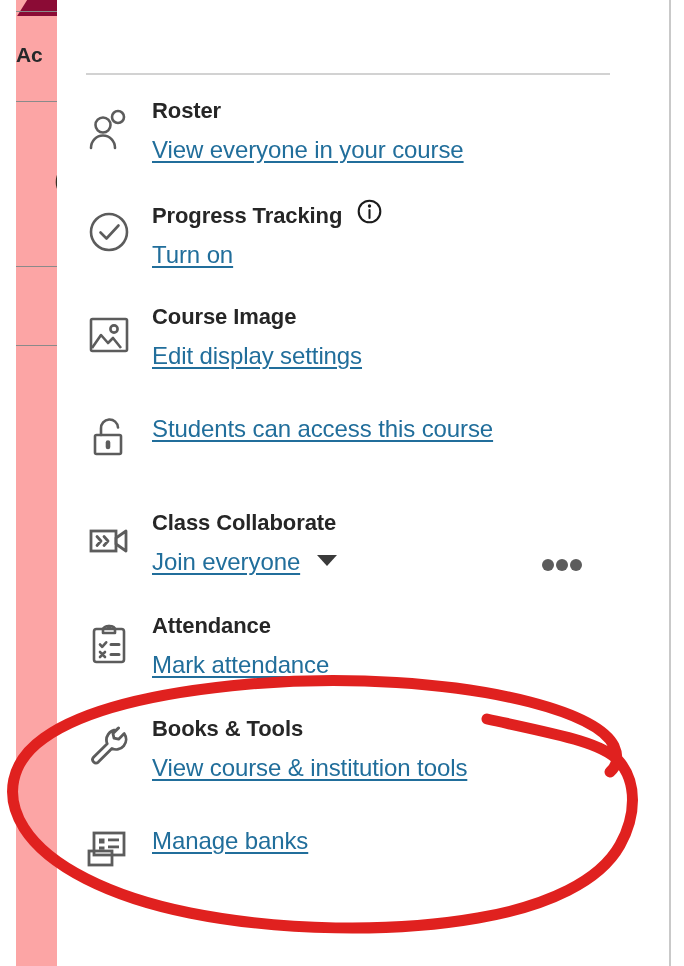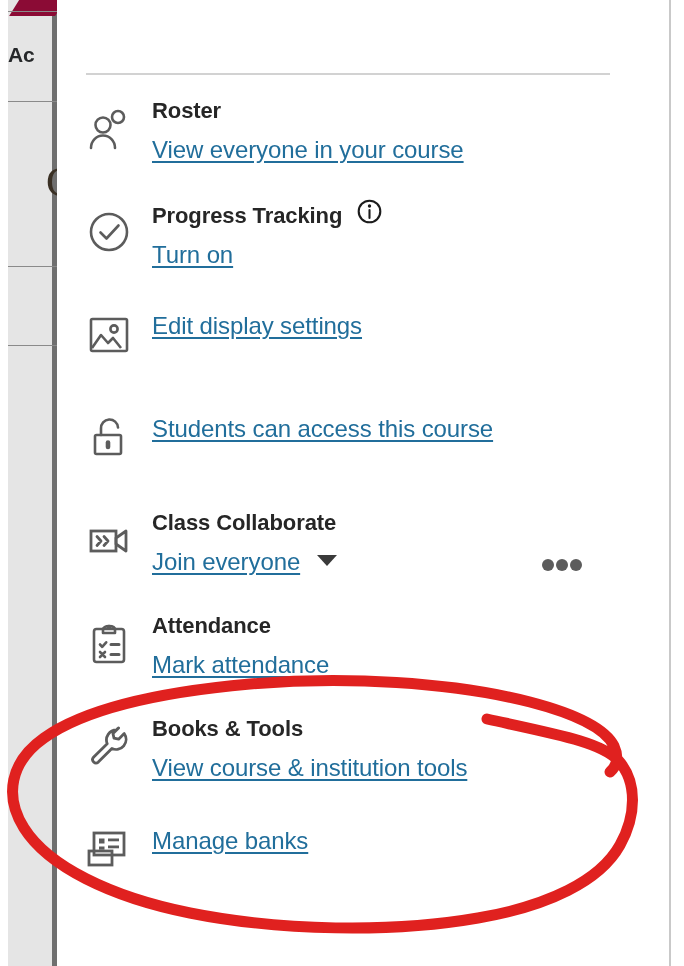--- a/index.html
+++ b/index.html
@@ -14,23 +14,23 @@
   #root {
     position: relative;
     width: 684px;
     height: 966px;
     background: #ffffff;
   }
 
   
   .backdrop {
     position: absolute;
-    left: 8px; top: 0;
+    left: 16px; top: 0;
     width: 70px; height: 966px;
-    background: #e5e5e5;
+    background: #fca5a5;
     overflow: hidden;
   }
   .backdrop-col {
     position: absolute;
     left: 44px; top: 0;
     width: 13px; height: 966px;
     background: #6f6f6f;
   }
   .backdrop-rule {
     position: absolute;
@@ -240,20 +240,21 @@
 
       <div class="row">
         <span class="row-icon">
           <svg viewBox="0 0 46 46" fill="none" stroke="currentColor" stroke-width="2.6">
             <rect x="5" y="7" width="36" height="32" rx="1.5"></rect>
             <circle cx="28" cy="17" r="3.6"></circle>
             <path d="M6 36l9-13 7 8 5-5 8 10" stroke-linejoin="round"></path>
           </svg>
         </span>
         <div class="row-body">
+          <span class="row-label">Course Image</span>
           <div class="row-link-wrap">
             <span class="row-link">Edit display settings</span>
           </div>
         </div>
       </div>
 
       <div class="row">
         <span class="row-icon">
           <svg viewBox="0 0 46 46" fill="none" stroke="currentColor" stroke-width="2.6">
             <rect x="9" y="20" width="26" height="19" rx="1.5"></rect>

